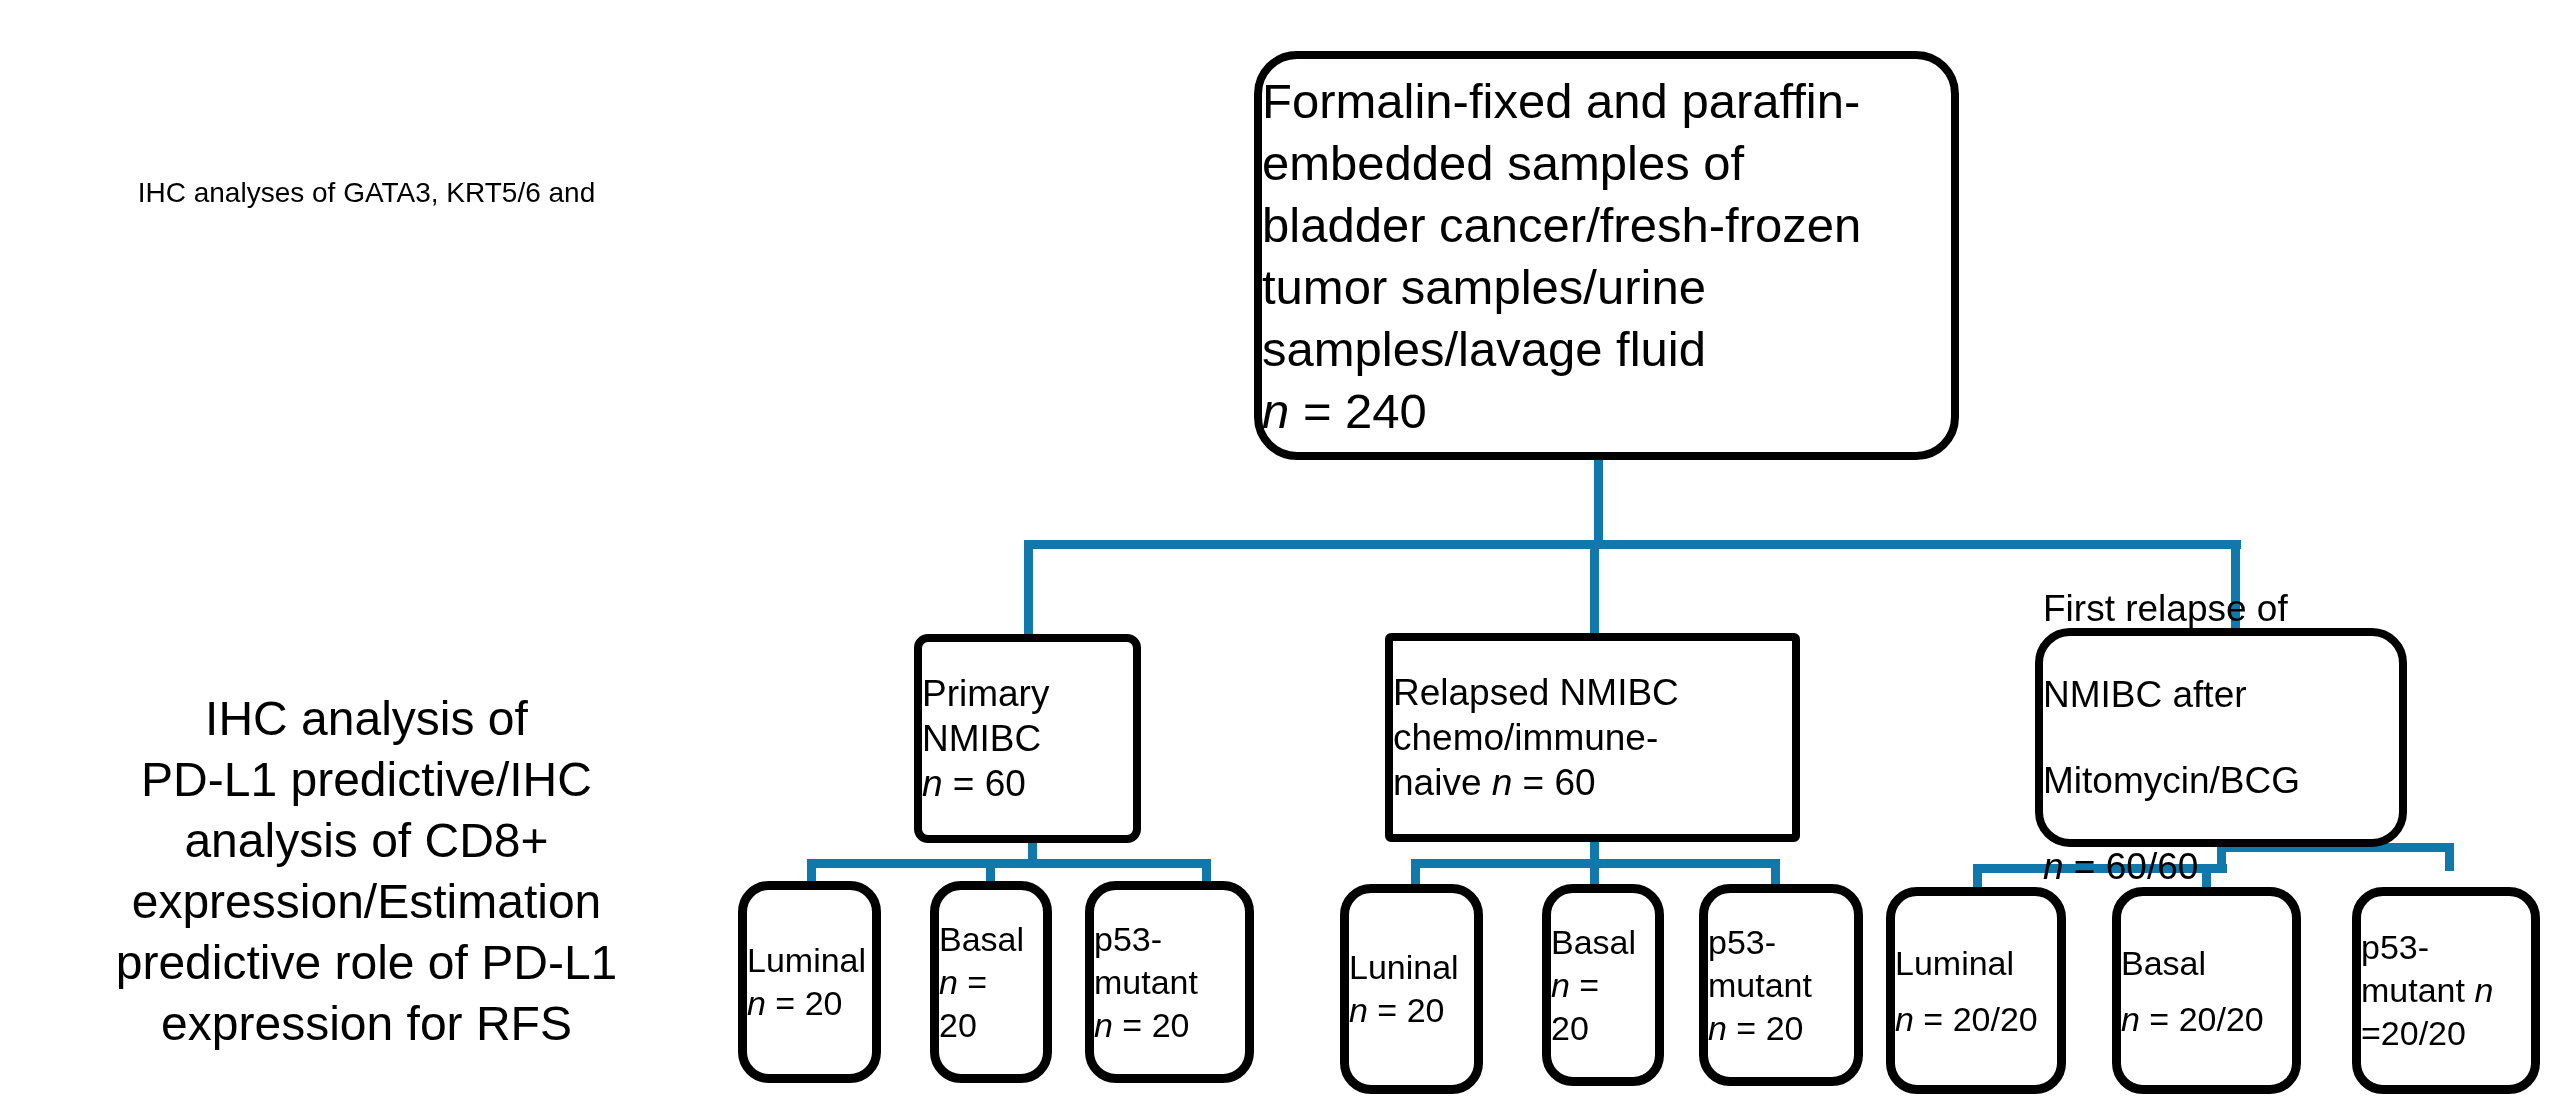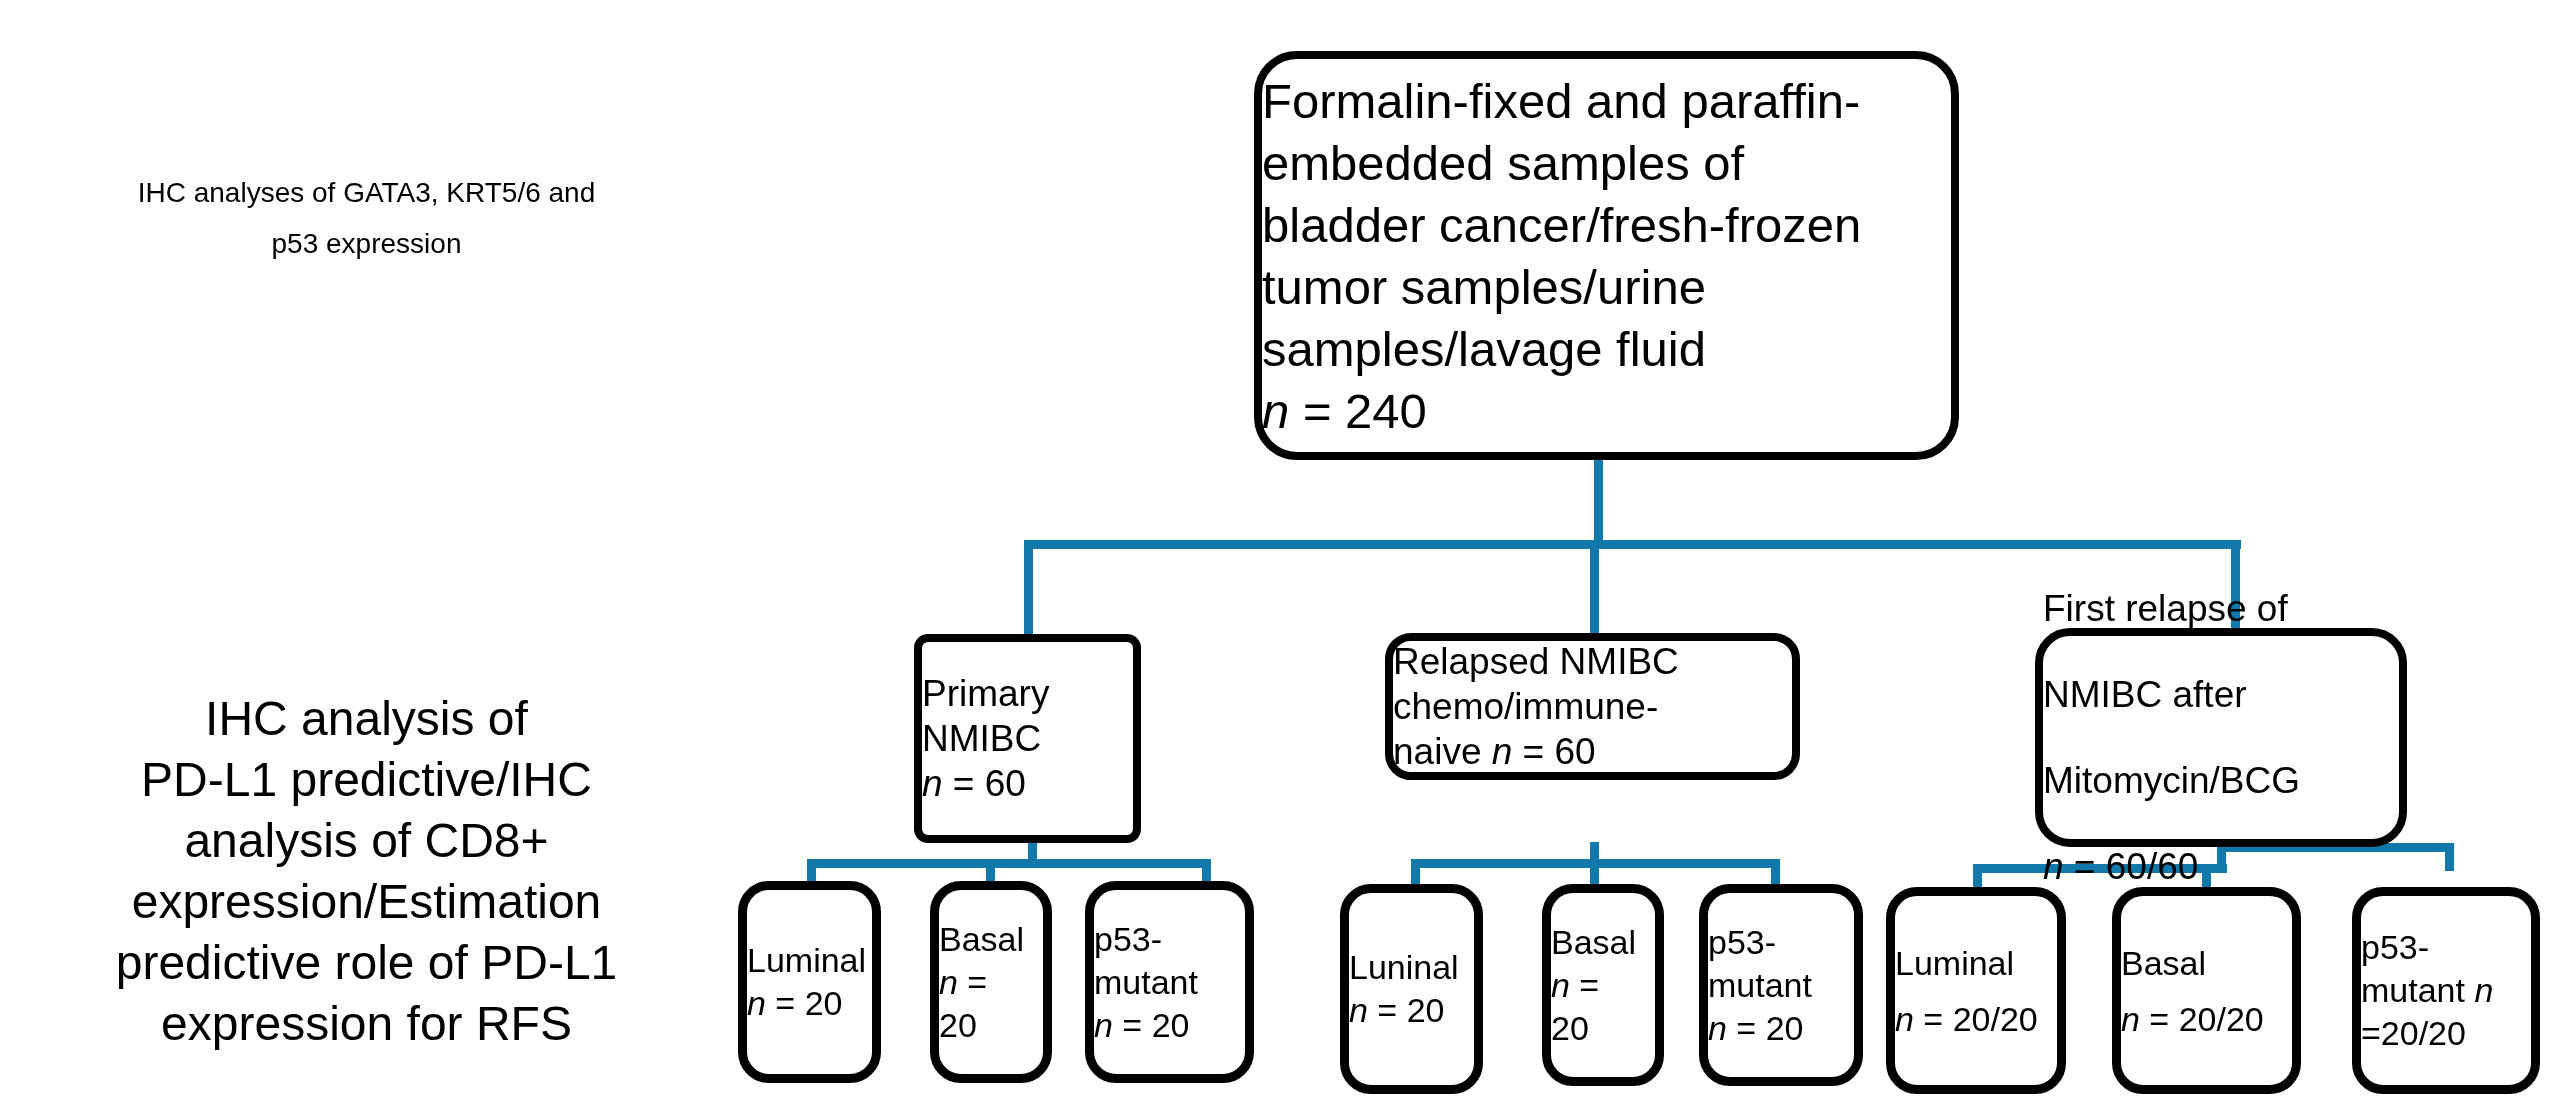--- a/index.html
+++ b/index.html
@@ -19,22 +19,22 @@
   .box i, .note i { font-style:italic; }
   .conn { position:absolute; background:var(--connector); }
   .note { position:absolute; text-align:center; white-space:nowrap; }
 
   
   #box-root { left:1254px; top:51px; width:705px; height:409px;
     border-width:8px; border-radius:43px; font-size:49px; line-height:62px; }
   
   #box-primary { left:914px; top:634px; width:227px; height:209px;
     border-radius:14px; font-size:37px; line-height:45px; }
-  #box-relapsed { left:1385px; top:633px; width:415px; height:147px;
-    border-radius:26px; font-size:37px; line-height:45px; }
+  #box-relapsed { left:1385px; top:633px; width:415px; height:209px;
+    border-radius:6px; font-size:37px; line-height:45px; }
   #box-first { left:2035px; top:628px; width:372px; height:219px;
     border-radius:35px; font-size:37px; line-height:45px;gap:41px; }
   
   .leaf { border-width:9.5px; border-radius:31px; font-size:34px; line-height:43px; }
   #box-g1-luminal { left:738px; top:881px; width:143px; height:202px; }
   #box-g1-basal   { left:930px; top:881px; width:122px; height:202px; }
   #box-g1-p53     { left:1085px; top:881px; width:169px; height:202px; }
   #box-g2-luminal { left:1340px; top:884px; width:143px; height:210px; }
   #box-g2-basal   { left:1542px; top:884px; width:122px; height:202px; }
   #box-g2-p53     { left:1699px; top:884px; width:164px; height:202px; }
@@ -46,21 +46,20 @@
   #note-markers { left:0px;  top:167px; width:733px; font-size:28px; line-height:51px; }
   #note-pdl1    { left:44px; top:688px; width:645px;  font-size:48px; line-height:61px; }
 </style>
 </head>
 <body>
 
 <div id="stage">
 
   <div class="note" id="note-markers">
       <div class="line">IHC analyses of GATA3, KRT5/6 and</div>
-      <div class="line">p53 expression</div>
     </div>
   <div class="note" id="note-pdl1">
       <div class="line">IHC analysis of</div>
       <div class="line">PD-L1 predictive/IHC</div>
       <div class="line">analysis of CD8+</div>
       <div class="line">expression/Estimation</div>
       <div class="line">predictive role of PD-L1</div>
       <div class="line">expression for RFS</div>
     </div>
 

